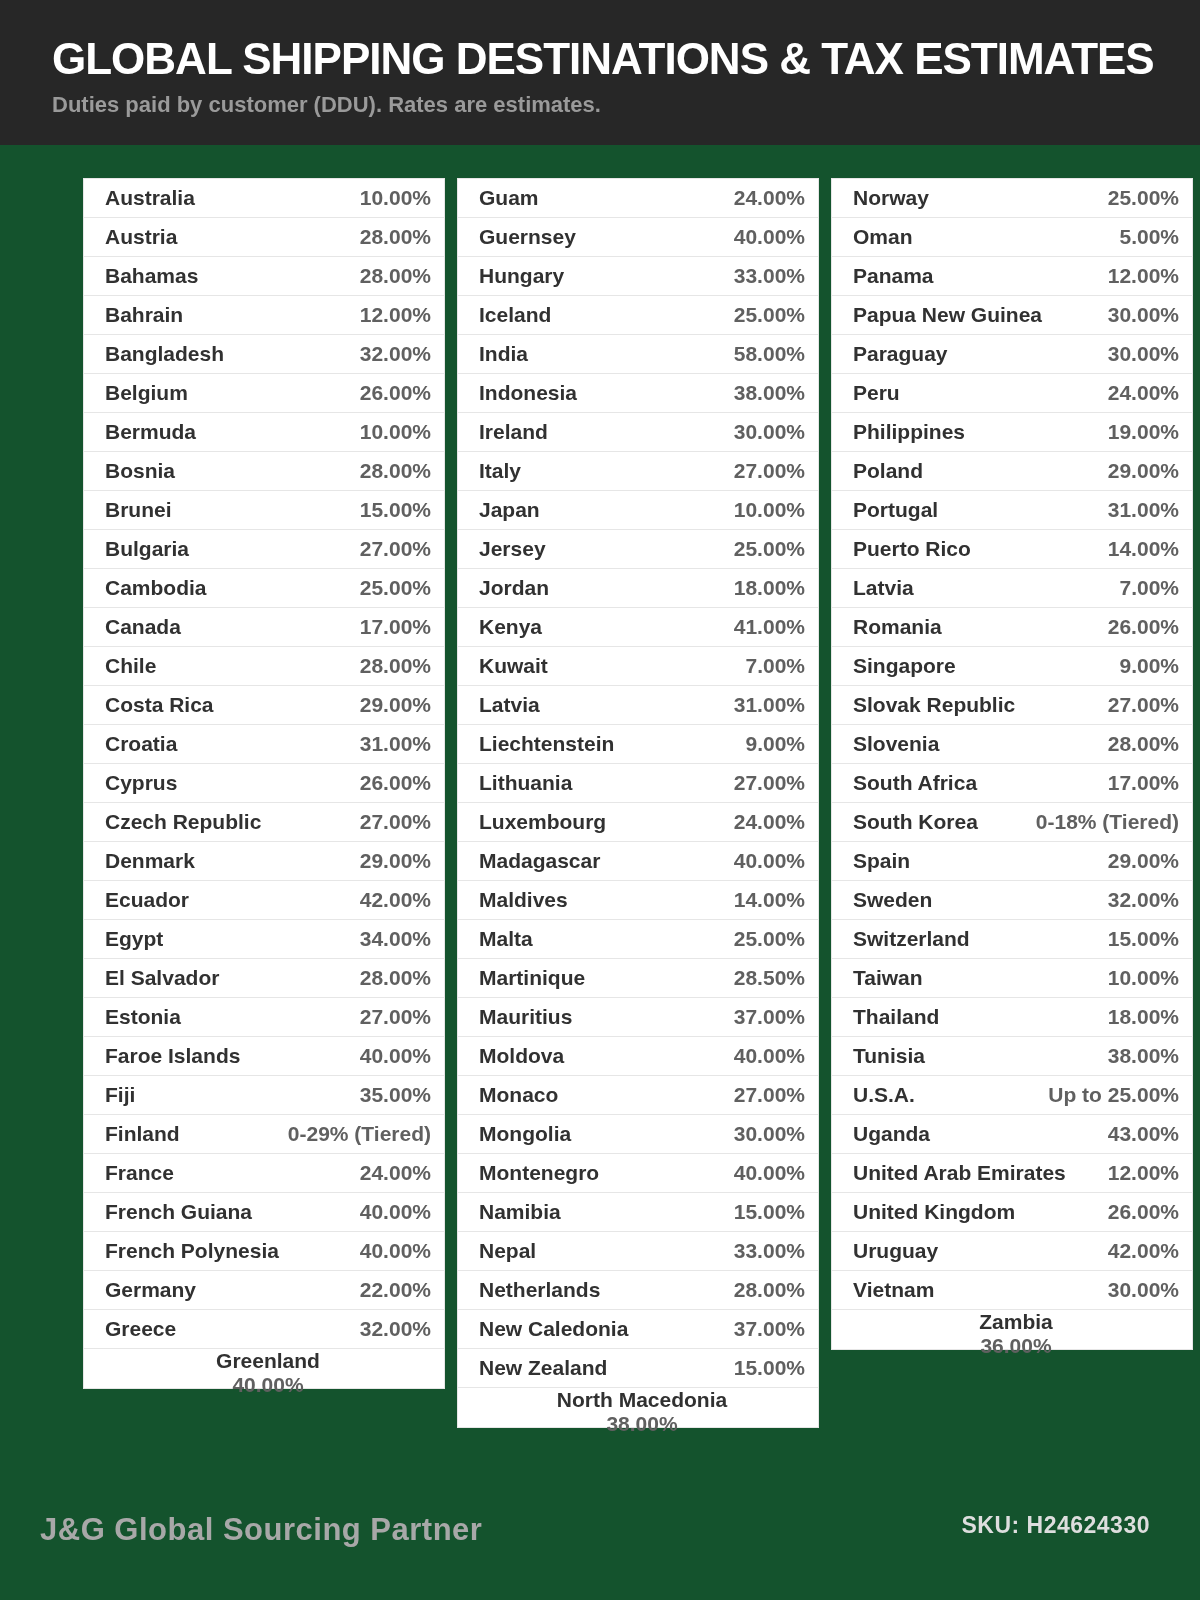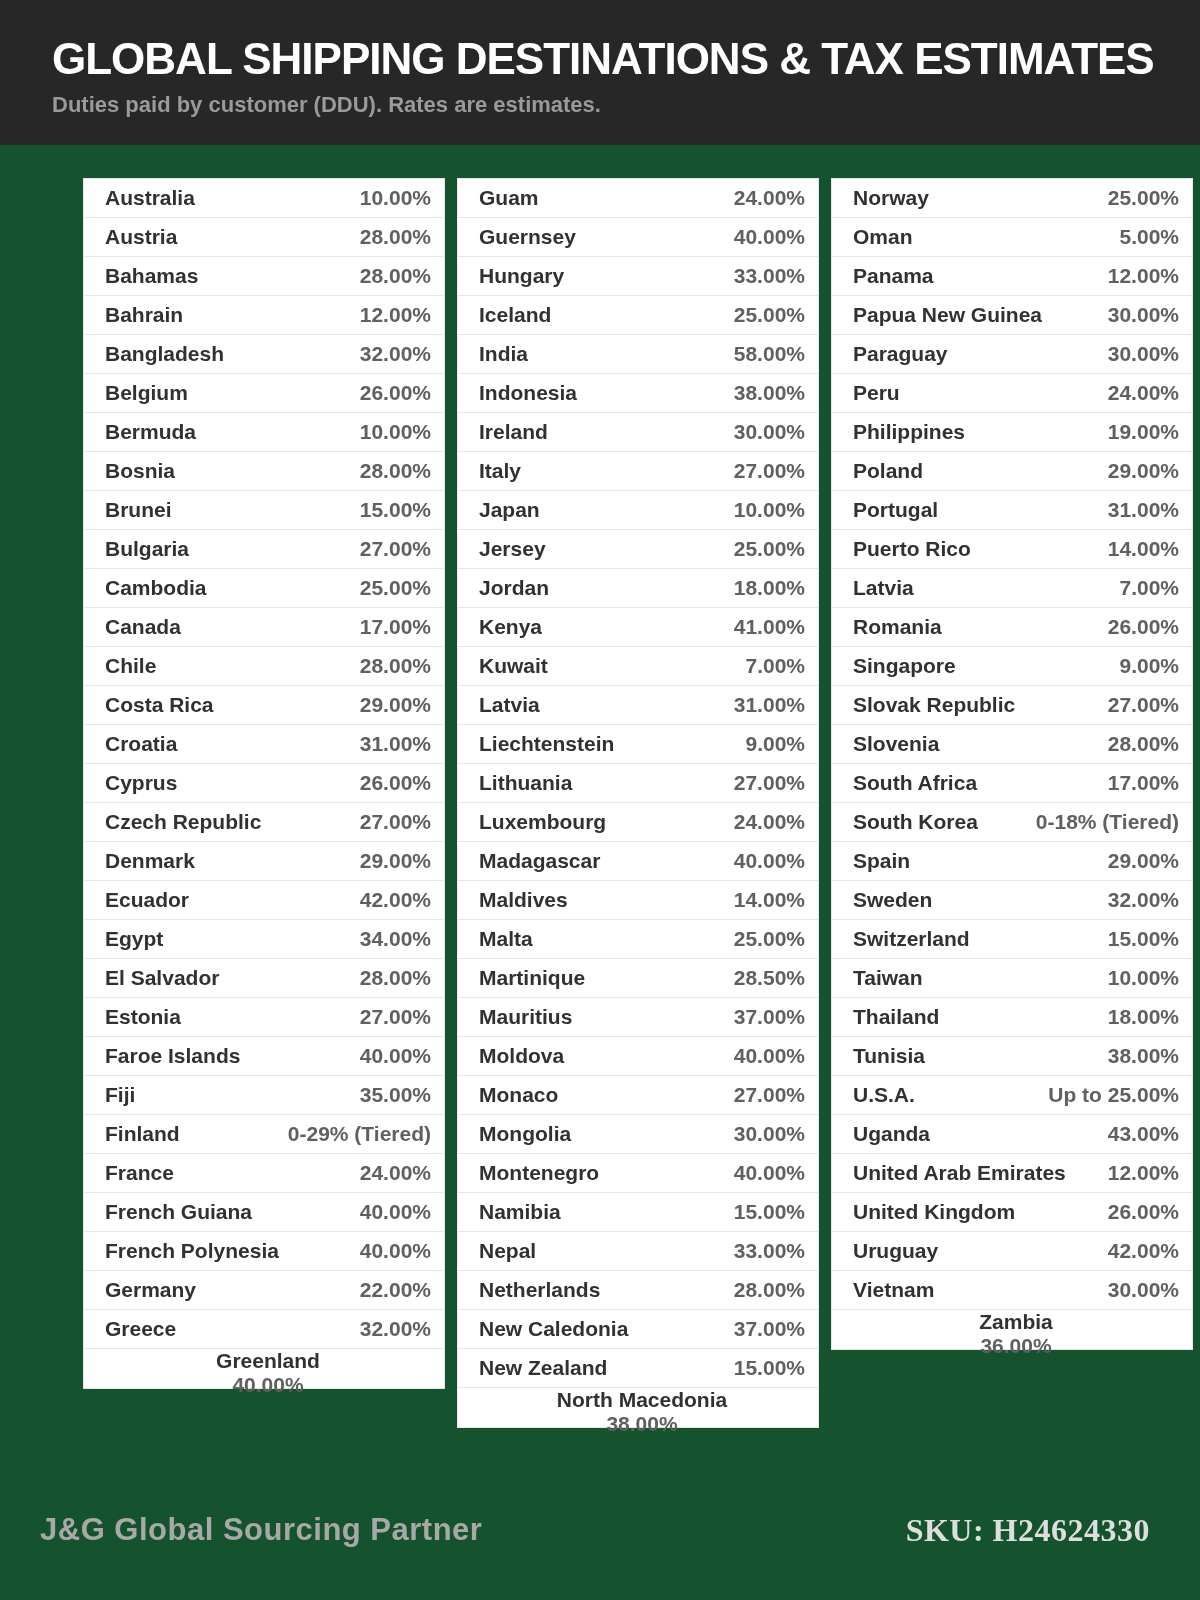--- a/index.html
+++ b/index.html
@@ -66,23 +66,22 @@
   
   .footer{
     position:absolute;top:1512px;left:40px;width:1110px;
     display:flex;justify-content:space-between;
   }
   .brand{
     font-size:31px;font-weight:bold;color:var(--brand-color);
     letter-spacing:0.5px;
   }
   .sku{
-    font-size:32px;font-weight:bold;color:var(--sku-color);
+    font-size:23px;font-weight:bold;color:var(--sku-color);
     letter-spacing:0.5px;
-    font-family:Liberation Serif, serif;
   }
 </style>
 </head>
 <body>
 
 <div class="page">
 
   <header class="banner">
     <h1>GLOBAL SHIPPING DESTINATIONS &amp; TAX ESTIMATES</h1>
     <p>Duties paid by customer (DDU). Rates are estimates.</p>

